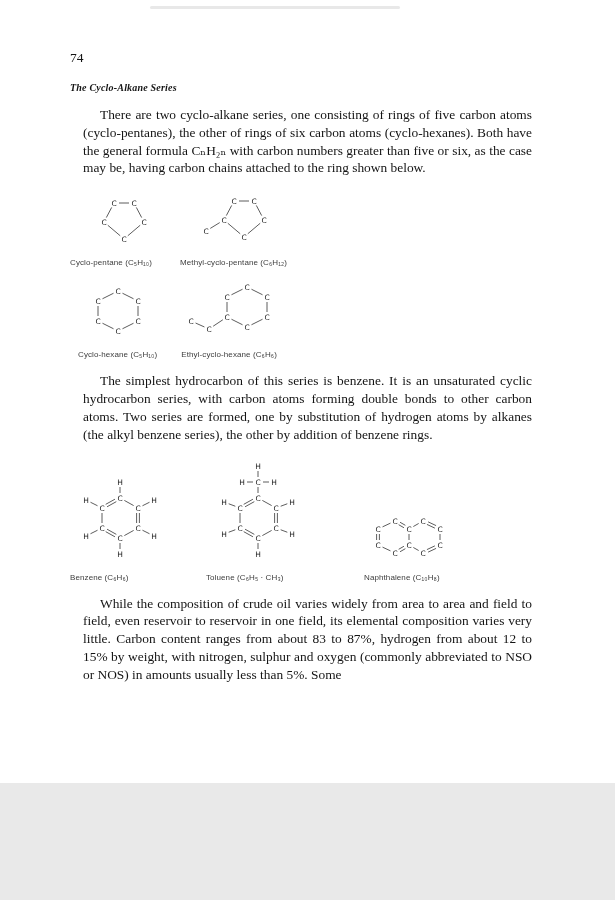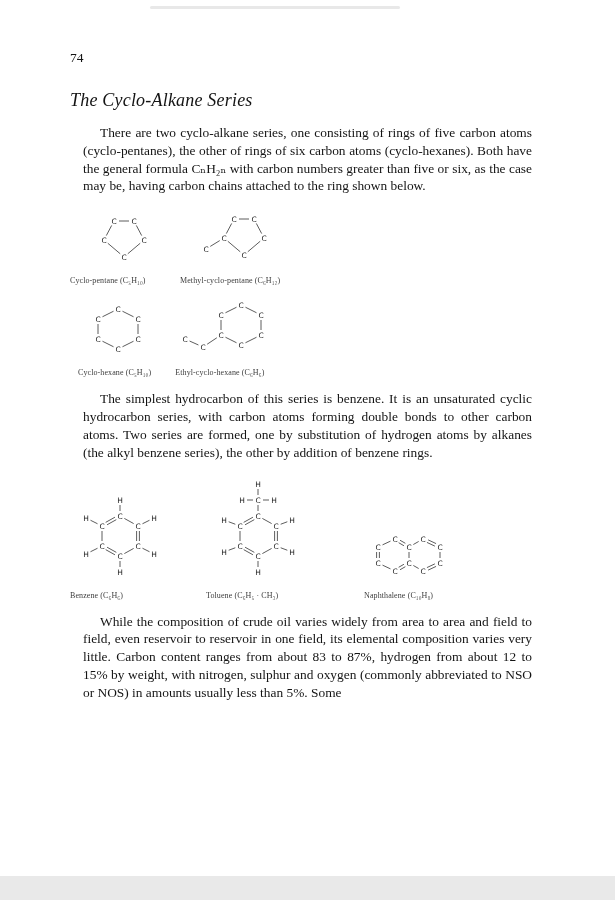--- a/index.html
+++ b/index.html
@@ -1,46 +1,46 @@
 <!DOCTYPE html>
 <html><head>
 <meta charset="utf-8">
 <style>
   html,body{margin:0;padding:0;background:#e9e9e9;}
   .page{
     position:relative;
-    width:615px;height:876px;
+    width:615px;height:783px;
     margin:0 auto;
     background:#ffffff;
     box-sizing:border-box;
     padding:50px 70px 0 70px;
     font-family:"Liberation Serif","DejaVu Serif",serif;
     color:#141414;
     overflow:hidden;
   }
   .scan-artifact{position:absolute;background:#d9d9d9;opacity:.6;border-radius:2px;}
   .scan-top{top:6px;left:150px;width:250px;height:3px;}
   .scan-bottom{top:891px;left:110px;width:390px;height:3px;}
   .page-number{font-size:13.5px;}
   h2.sec-heading{
-    font-size:18px;font-weight:normal;font-style:italic;
-    margin:24px 0 10px 0;letter-spacing:.2px;
+    font-size:10px;font-weight:bold;font-style:italic;
+    margin:16px 0 10px 0;letter-spacing:.2px;
   }
   p.body-para{
     font-size:13.4px;line-height:1.33;text-align:justify;
     margin:13px;text-indent:17px;
   }
   .fig-row{display:flex;align-items:flex-end;}
   .row1{margin-top:14px;}
   .row2{margin-top:10px;}
   .row3{margin-top:16px;}
   .row-after{margin-top:14px;}
   figure{margin:0;}
   .fig-caption{
-    font-family:Liberation Serif, serif;
+    font-family:Liberation Sans, sans-serif;
     font-size:8px;color:#3d3d3d;margin-top:7px;letter-spacing:.1px;
     white-space:nowrap;
   }
   .mol line{stroke:#333;stroke-width:0.8;}
   .mol text{font-family:"DejaVu Sans",sans-serif;font-size:7.5px;fill:#222;text-anchor:middle;}
   .ml18{margin-left:18px;} .ml10{margin-left:10px;} .ml8{margin-left:8px;}
   .ml6{margin-left:6px;} .ml4{margin-left:4px;}
   .fig2{margin-left:20px;} .fig3{margin-left:8px;} .fig4{margin-left:24px;}
   .figT{margin-left:40px;} .figN{margin-left:60px;}
 </style>

